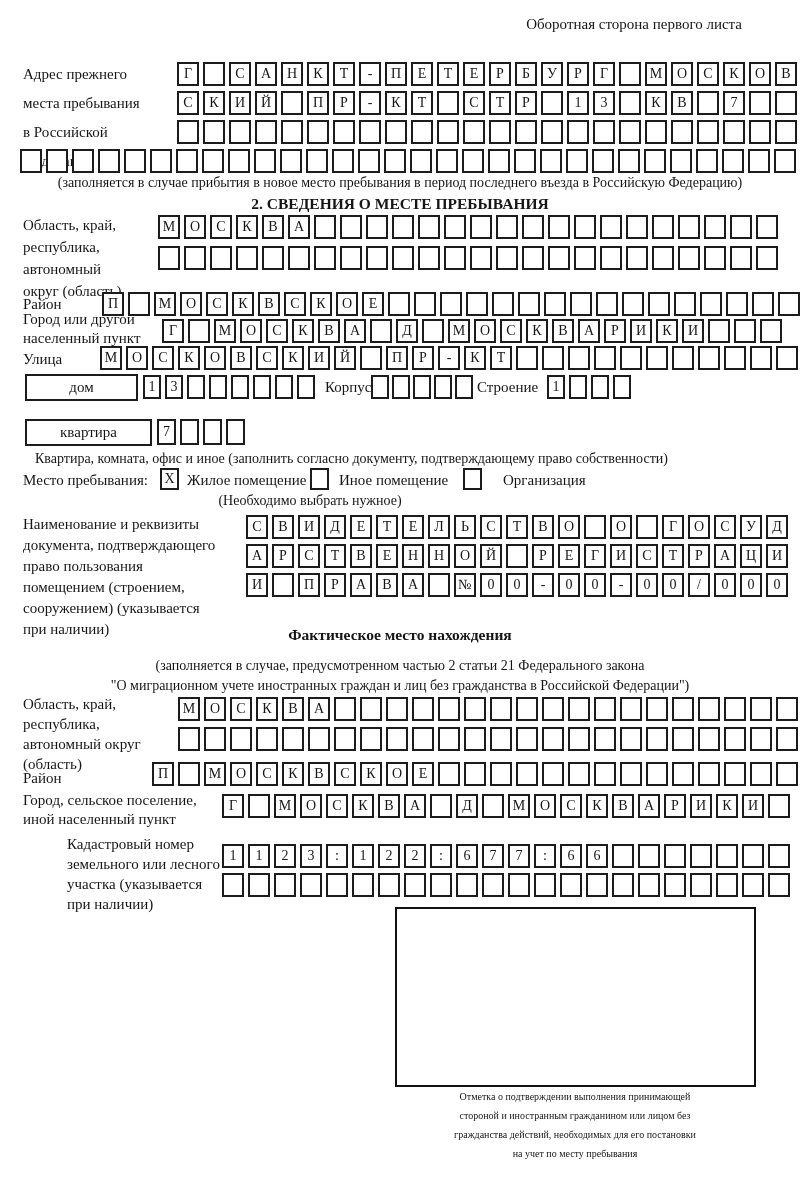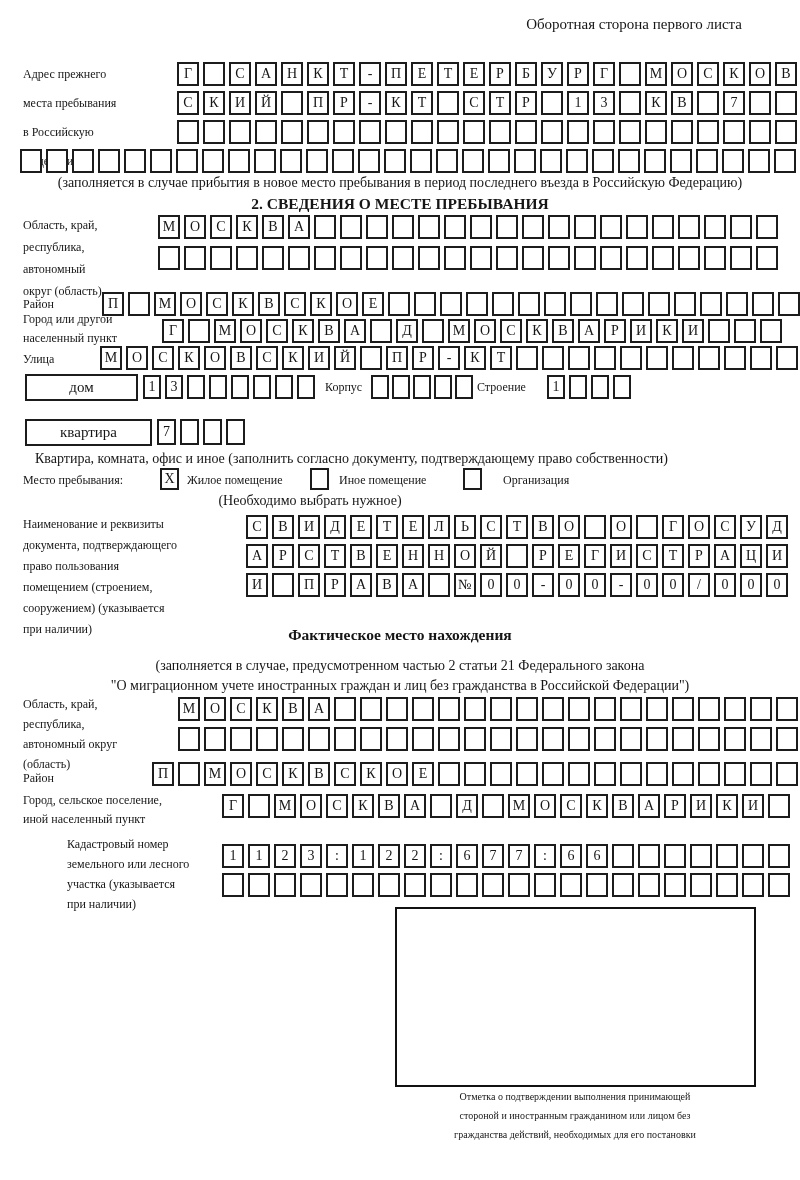--- a/index.html
+++ b/index.html
@@ -3,21 +3,21 @@
 <meta charset="utf-8">
 <style>
   html,body{margin:0;padding:0;background:#fff;}
   #page{
     position:relative;width:800px;height:1180px;background:#fff;
     font-family:"Liberation Serif","DejaVu Serif",serif;color:#161616;
     overflow:hidden;
     text-decoration:underline;
   }
   .abs{position:absolute;}
-  .lbl{position:absolute;font-size:12px;line-height:21px;color:#161616;}
+  .lbl{position:absolute;font-size:15px;line-height:21px;color:#161616;}
   .cap{position:absolute;font-size:14px;color:#161616;white-space:nowrap;}
   .center{left:0;width:800px;text-align:center;white-space:nowrap;}
   .title{position:absolute;font-weight:bold;font-size:15.5px;}
   .cellrow{position:absolute;display:flex;gap:4px;}
   .cell{
     width:22px;height:24px;box-sizing:border-box;border:2px solid #1c1c1c;
     display:flex;align-items:center;justify-content:center;
     font-size:14px;line-height:14px;background:#fff;flex:0 0 auto;
   }
   .row-sm .cell{width:18px;}
@@ -41,21 +41,21 @@
 </head>
 <body>
 
 <div id="page">
 
   <div class="abs" style="top:16px;right:58px;font-size:15px;">Оборотная сторона первого листа</div>
 
   <div class="lbl lines lh29" style="left:23px;top:60px;">
       <div>Адрес прежнего</div>
       <div>места пребывания</div>
-      <div>в Российскую</div>
+      <div>в Российской</div>
       <div>Федерации</div>
     </div>
   <div class="cellrow" style="left:177px;top:62px;">
       <span class="cell">Г</span>
       <span class="cell"></span>
       <span class="cell">С</span>
       <span class="cell">А</span>
       <span class="cell">Н</span>
       <span class="cell">К</span>
       <span class="cell">Т</span>
@@ -614,15 +614,16 @@
       <span class="cell"></span>
       <span class="cell"></span>
       <span class="cell"></span>
     </div>
 
   <div class="bigbox" style="left:395px;top:907px;width:357px;height:176px;"></div>
   <div class="botcap lines" style="left:380px;top:1087px;width:390px;">
       <div>Отметка о подтверждении выполнения принимающей</div>
       <div>стороной и иностранным гражданином или лицом без</div>
       <div>гражданства действий, необходимых для его постановки</div>
+      <div>на учет по месту пребывания</div>
     </div>
 
 </div>
 
 </body></html>

